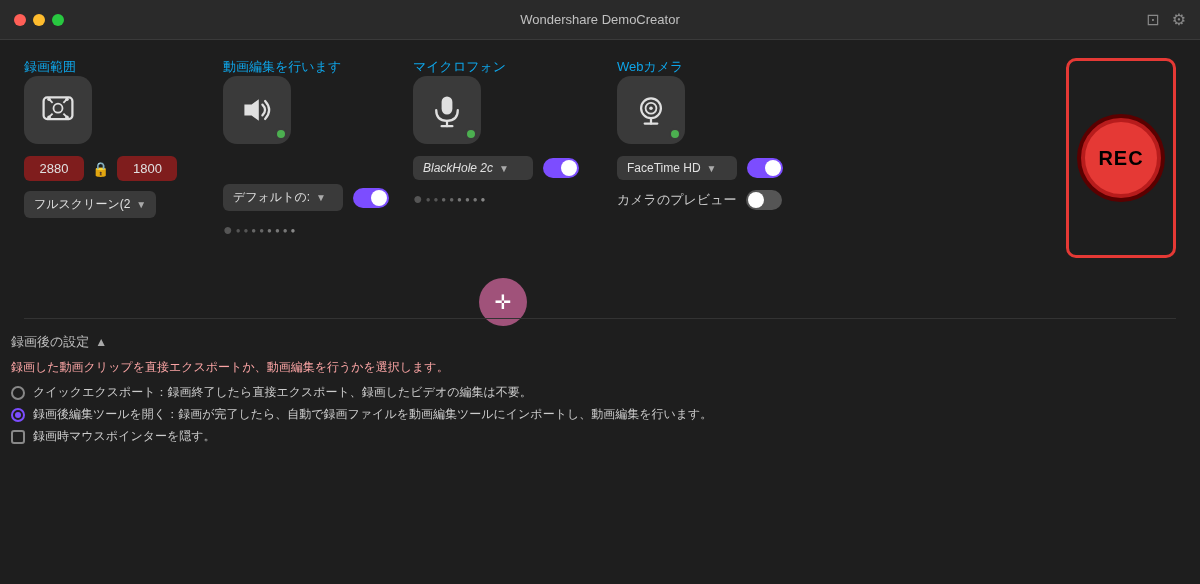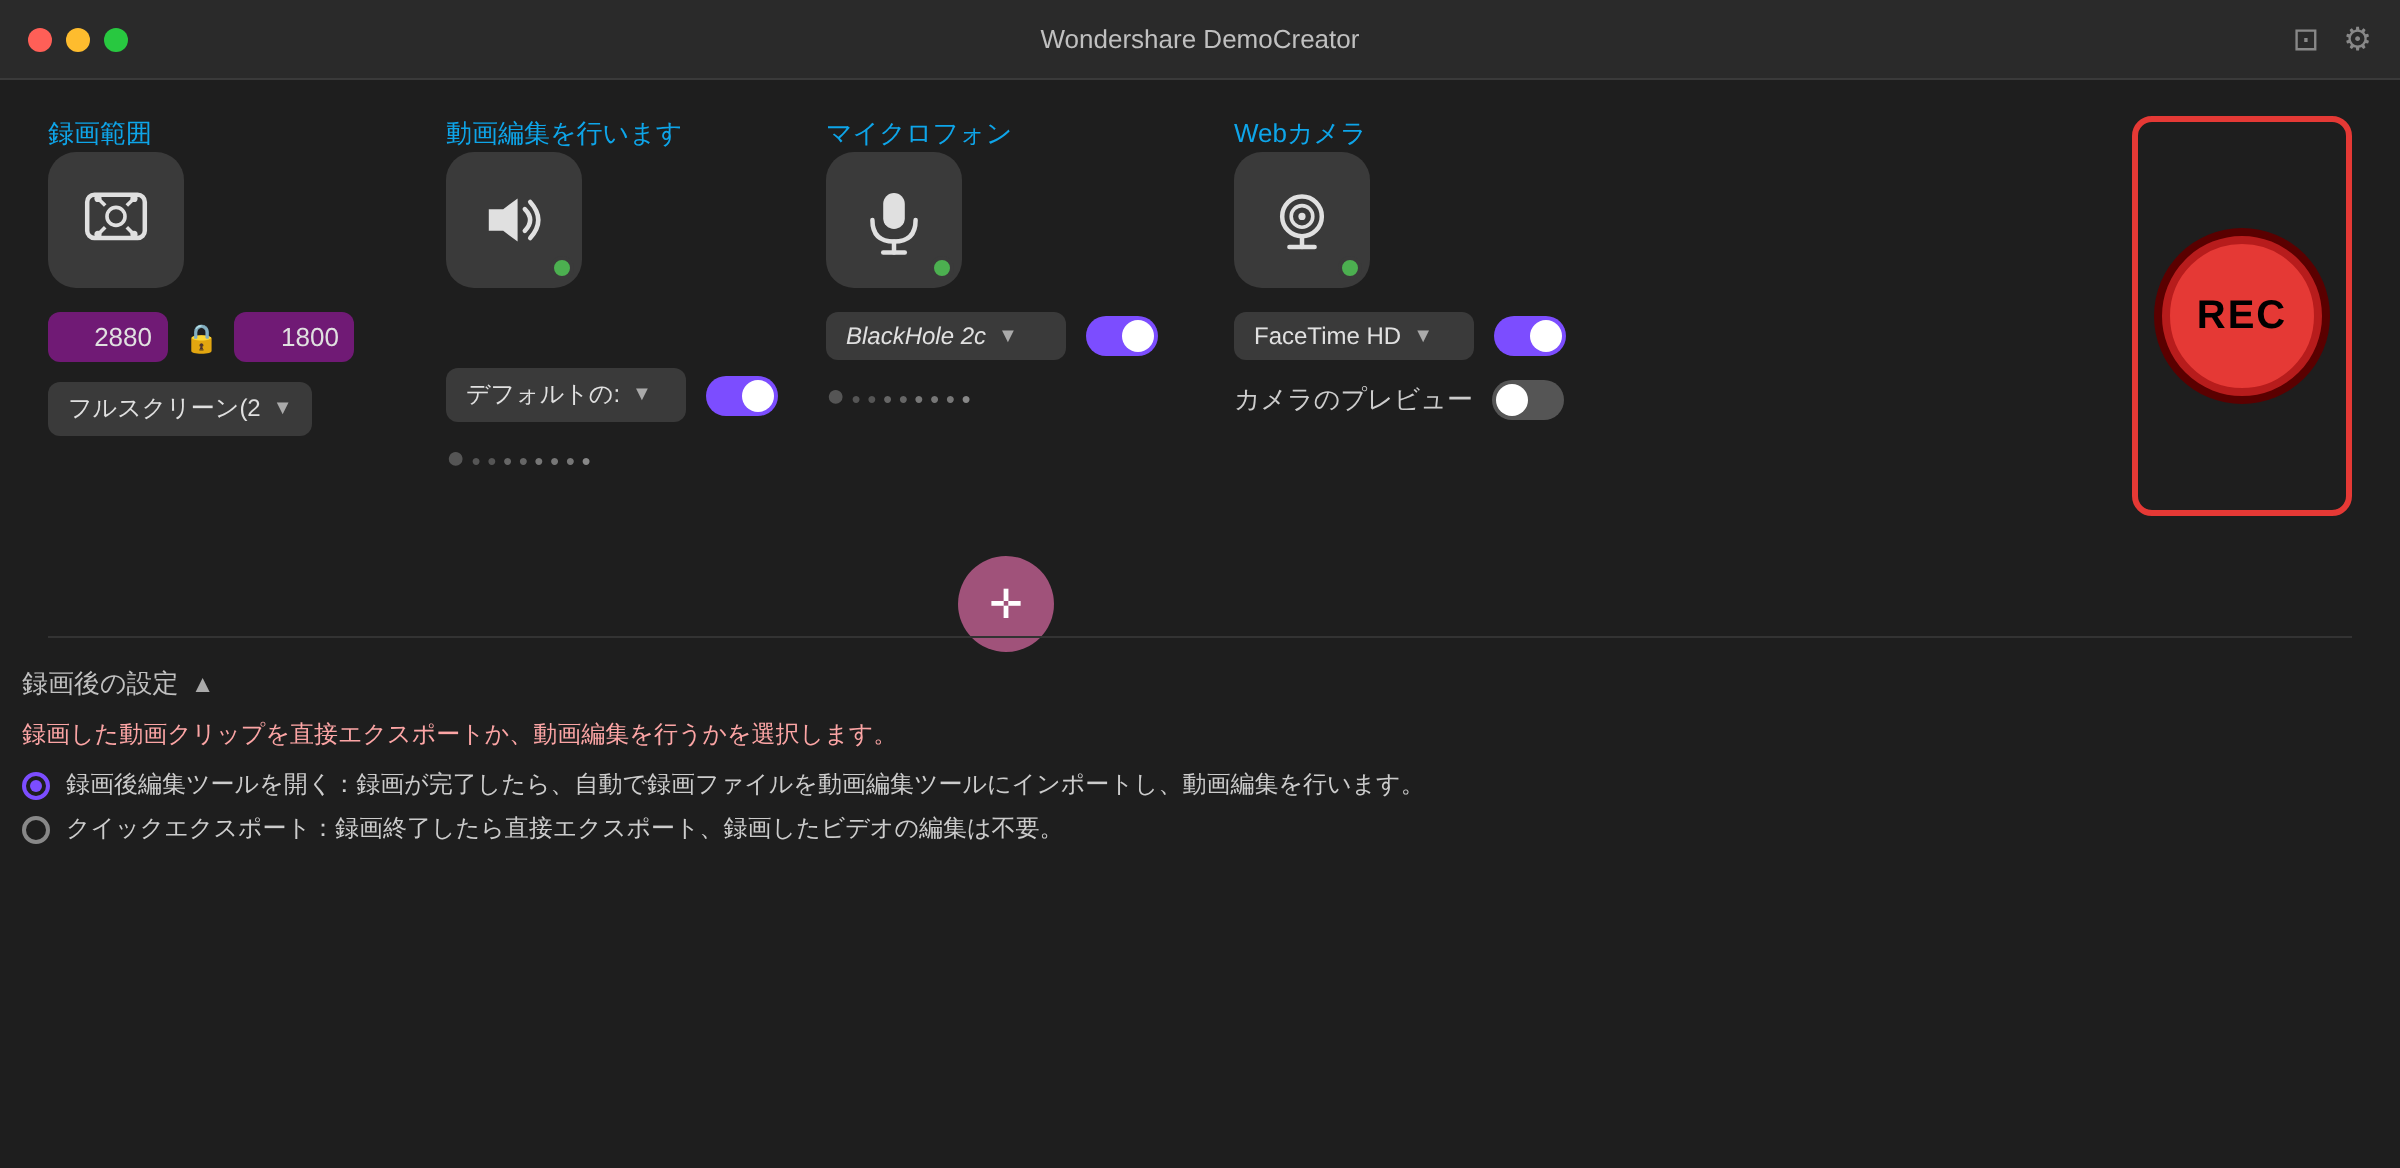--- a/index.html
+++ b/index.html
@@ -87,28 +87,28 @@
       border: 2px solid #3a3a3a;
     }
 
     
     .dim-row {
       display: flex;
       align-items: center;
       gap: 8px;
     }
     .dim-input {
-      background: #701a75;
+      background: #7f1d1d;
       border: none;
       border-radius: 6px;
       color: #e0e0e0;
       font-size: 13px;
       padding: 5px 8px;
       width: 60px;
-      text-align: right;
+      text-align: center;
       outline: none;
     }
     .lock-icon {
       color: #888;
       font-size: 14px;
     }
 
     
     .dropdown {
       background: #3a3a3a;
@@ -414,23 +414,27 @@
 
   <div style="height: 1px; background: #333; margin: 60px 24px 10px; position: relative;">
   </div>
 
   <div style="padding: 4px 11px 0;">
     <div class="bottom-header">
       <span style="font-size: 13px; color: #c0c0c0;">録画後の設定</span>
       <span style="font-size: 12px; color: #aaa;">▲</span>
     </div>
     <div class="bottom-desc">録画した動画クリップを直接エクスポートか、動画編集を行うかを選択します。</div>
+    <div class="radio-row">
+      <div class="radio-circle"></div>
+      <span>クイックエクスポート：録画終了したら直接エクスポート、録画したビデオの編集は不要。</span>
+    </div>
     <div class="radio-row" style="margin-bottom: 5px;">
       <div class="radio-circle selected"></div>
       <span>録画後編集ツールを開く：録画が完了したら、自動で録画ファイルを動画編集ツールにインポートし、動画編集を行います。</span>
     </div>
-    <div class="radio-row">
-      <div class="radio-circle"></div>
-      <span>クイックエクスポート：録画終了したら直接エクスポート、録画したビデオの編集は不要。</span>
+    <div class="checkbox-row">
+      <div class="checkbox-box"></div>
+      <span>録画時マウスポインターを隠す。</span>
     </div>
   </div>
 
 </div>
 
 </body></html>

